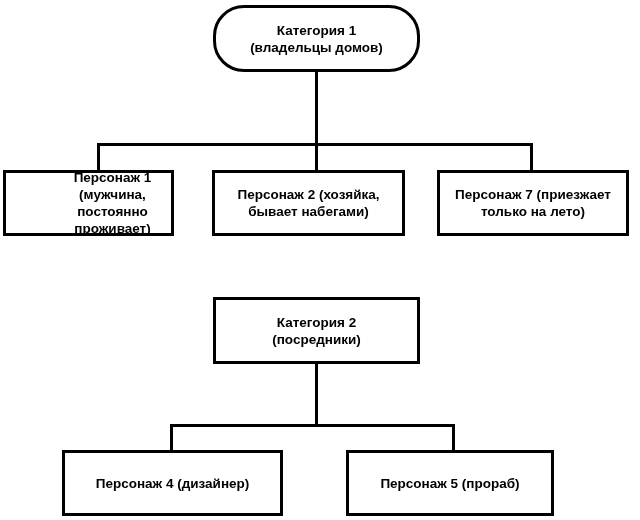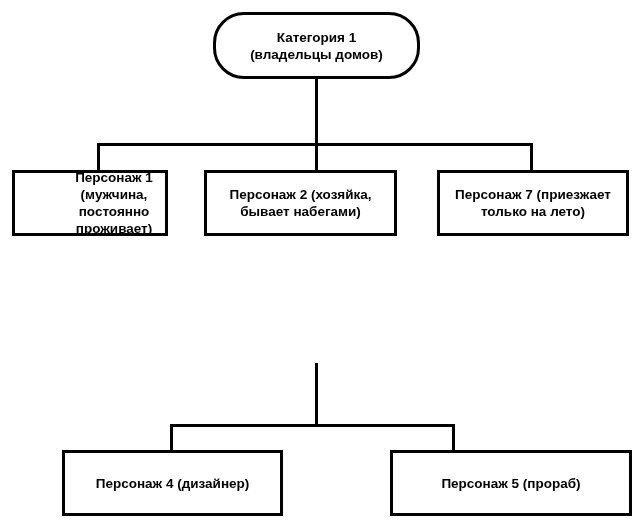--- a/index.html
+++ b/index.html
@@ -38,34 +38,34 @@
     font-size: 13.5px;
     line-height: 17px;
     color: #000000;
     letter-spacing: 0px;
     padding: 0 4px;
     white-space: pre-line;
   }
   
   #cat1 {
     left: 213px;
-    top: 12px;
+    top: 5px;
     width: 207px;
     height: 67px;
     border-radius: 31px;
   }
   #p1 {
-    left: 12px;
+    left: 3px;
     top: 170px;
-    width: 156px;
+    width: 171px;
     height: 66px;
     padding-left: 48px;
   }
   #p2 {
-    left: 204px;
+    left: 212px;
     top: 170px;
     width: 193px;
     height: 66px;
   }
   #p3 {
     left: 437px;
     top: 170px;
     width: 192px;
     height: 66px;
   }
@@ -79,23 +79,22 @@
   #p4 {
     left: 62px;
     top: 450px;
     width: 221px;
     height: 66px;
     text-align: center;
   }
   #p5 {
     left: 346px;
     top: 450px;
-    width: 242px;
+    width: 208px;
     height: 66px;
-    margin-left: 44px;
   }
   
   .conn {
     position: absolute;
     background: #000000;
     z-index: 1;
   }
   .v { width: 3px; }
   .h { height: 3px; }
 
@@ -141,20 +140,24 @@
   <div class="node" id="p3">
     <span class="node-label">Персонаж 7 (приезжает
 только на лето)</span>
   </div>
 
   <div class="conn v" id="c2-stem"></div>
   <div class="conn h" id="c2-bus"></div>
   <div class="conn v" id="c2-drop-1"></div>
   <div class="conn v" id="c2-drop-2"></div>
 
+  <div class="node" id="cat2">
+    <span class="node-label">Категория 2
+(посредники)</span>
+  </div>
 
   <div class="node" id="p4">
     <span class="node-label">Персонаж 4 (дизайнер)</span>
   </div>
 
   <div class="node" id="p5">
     <span class="node-label">Персонаж 5 (прораб)</span>
   </div>
 
 </div>

